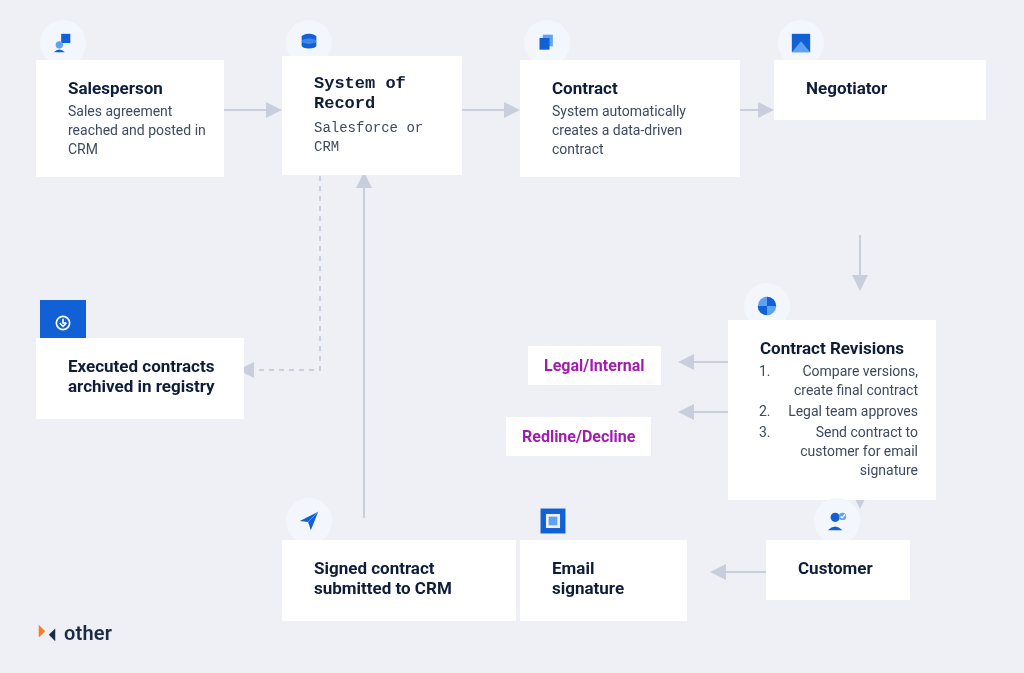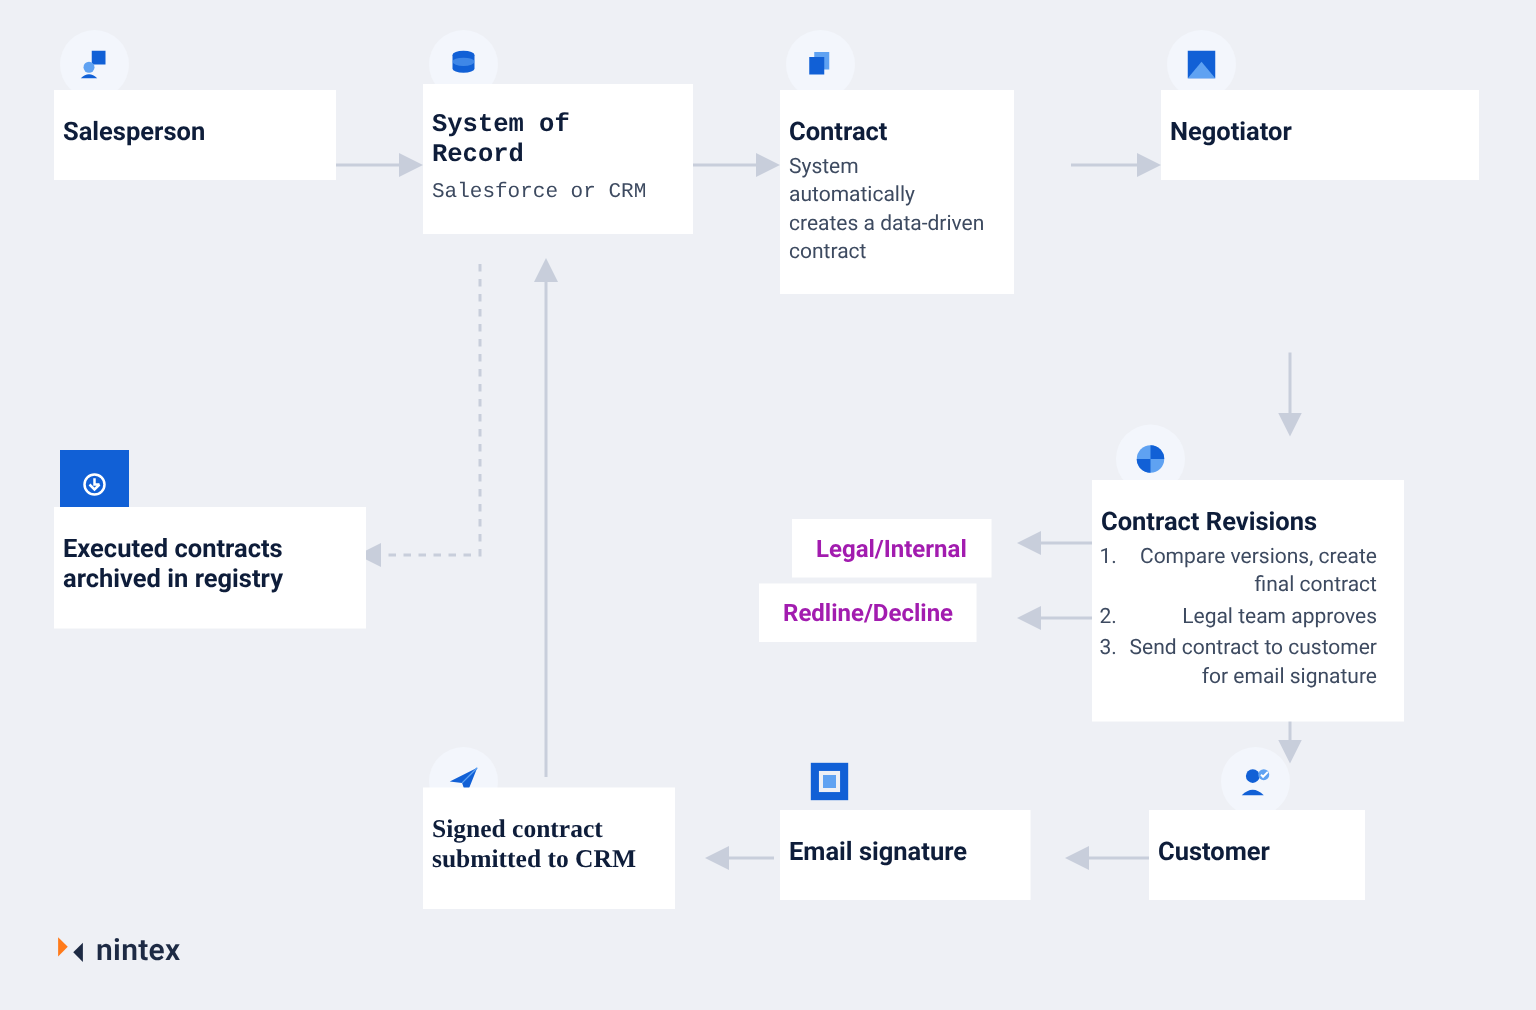--- a/index.html
+++ b/index.html
@@ -8,21 +8,21 @@
     height: 673px;
     background: #eef0f5;
     font-family: -apple-system, BlinkMacSystemFont, "Segoe UI", Roboto, Arial, sans-serif;
     position: relative;
     overflow: hidden;
     color: #1d2a44;
   }
   .card {
     position: absolute;
     background: #ffffff;
-    padding: 18px 18px 18px 6px;
+    padding: 18px 18px 18px 32px;
     box-shadow: 0 0 0 rgba(0,0,0,0);
   }
   .card h3 {
     font-size: 17px;
     font-weight: 700;
     color: #0e1d3a;
     line-height: 1.2;
     margin-bottom: 4px;
   }
   .card p, .card li {
@@ -107,41 +107,42 @@
 
 <div class="icon-holder" style="left:40px; top:20px;">
   <svg width="22" height="22" viewBox="0 0 24 24">
       <rect x="10" y="2" width="10" height="10" fill="#1160d6"></rect>
       <circle cx="8" cy="14" r="4" fill="#5fa2f2"></circle>
       <path d="M2 22 Q8 16 14 22 Z" fill="#1160d6"></path>
     </svg>
 </div>
 <div class="card" style="left:36px; top:60px; width:188px;">
   <h3>Salesperson</h3>
+  <p>Sales agreement reached and posted in CRM</p>
 </div>
 
 <div class="icon-holder" style="left:286px; top:20px;">
   <svg width="22" height="22" viewBox="0 0 24 24">
       <ellipse cx="12" cy="5" rx="8" ry="3" fill="#1160d6"></ellipse>
       <path d="M4 5 v10 a8 3 0 0 0 16 0 V5" fill="#1160d6"></path>
       <ellipse cx="12" cy="10" rx="8" ry="3" fill="#5fa2f2" opacity="0.6"></ellipse>
     </svg>
 </div>
 <div class="card" style="left:282px; top:56px; width:180px;font-family:Liberation Mono, monospace;">
   <h3>System of Record</h3>
   <p>Salesforce or CRM</p>
 </div>
 
 <div class="icon-holder" style="left:524px; top:20px;">
   <svg width="20" height="20" viewBox="0 0 24 24">
       <rect x="7" y="2" width="12" height="14" fill="#5fa2f2"></rect>
       <rect x="3" y="6" width="12" height="14" fill="#1160d6"></rect>
     </svg>
 </div>
-<div class="card" style="left:520px; top:60px; width:156px;">
+<div class="card" style="left:520px; top:60px; width:220px;">
   <h3>Contract</h3>
   <p>System automatically creates a data-driven contract</p>
 </div>
 
 <div class="icon-holder" style="left:778px; top:20px;">
   <svg width="22" height="22" viewBox="0 0 24 24">
       <rect x="2" y="2" width="20" height="20" fill="#1160d6"></rect>
       <path d="M2 22 L12 10 L22 22 Z" fill="#5fa2f2"></path>
     </svg>
 </div>
@@ -159,21 +160,21 @@
 <div class="card" style="left:708px; top:320px; width:208px;margin-left:20px;">
   <h3>Contract Revisions</h3>
   <ol>
     <li>Compare versions, create final contract</li>
     <li>Legal team approves</li>
     <li>Send contract to customer for email signature</li>
   </ol>
 </div>
 
 <div class="label-card" style="left:528px; top:346px;">Legal/Internal</div>
-<div class="label-card" style="left:506px; top:389px;">Redline/Decline</div>
+<div class="label-card" style="left:506px; top:417px;">Redline/Decline</div>
 
 <div class="icon-holder" style="left:40px; top:300px; border-radius:0; background:#1160d6;">
   <svg width="20" height="20" viewBox="0 0 24 24">
       <circle cx="12" cy="12" r="8" fill="none" stroke="#fff" stroke-width="2"></circle>
       <path d="M12 7 v5 l4 0" stroke="#fff" stroke-width="2" fill="none"></path>
       <path d="M8 12 l4 4 l4 -4" stroke="#fff" stroke-width="2" fill="none"></path>
     </svg>
 </div>
 <div class="card" style="left:36px; top:338px; width:208px;">
   <h3>Executed contracts archived in registry</h3>
@@ -200,23 +201,23 @@
 <div class="card" style="left:520px; top:540px; width:167px;">
   <h3>Email signature</h3>
 </div>
 
 <div class="icon-holder" style="left:286px; top:498px;">
   <svg width="22" height="22" viewBox="0 0 24 24">
       <path d="M2 12 L22 2 L14 22 L11 13 Z" fill="#1160d6"></path>
       <path d="M11 13 L22 2" stroke="#5fa2f2" stroke-width="1"></path>
     </svg>
 </div>
-<div class="card" style="left:282px; top:525px; width:168px;font-family:Liberation Serif, serif;">
+<div class="card" style="left:282px; top:540px; width:234px;">
   <h3>Signed contract submitted to CRM</h3>
 </div>
 
 <div class="brand">
   <svg width="22" height="22" viewBox="0 0 24 24">
     <path d="M3 3 L10 10 L3 17 Z" fill="#ff7a1a"></path>
     <path d="M21 7 L14 14 L21 21 Z" fill="#1d2a44"></path>
   </svg>
-  <span>nintex</span>
+  <span>other</span>
 </div>
 
 </body></html>

